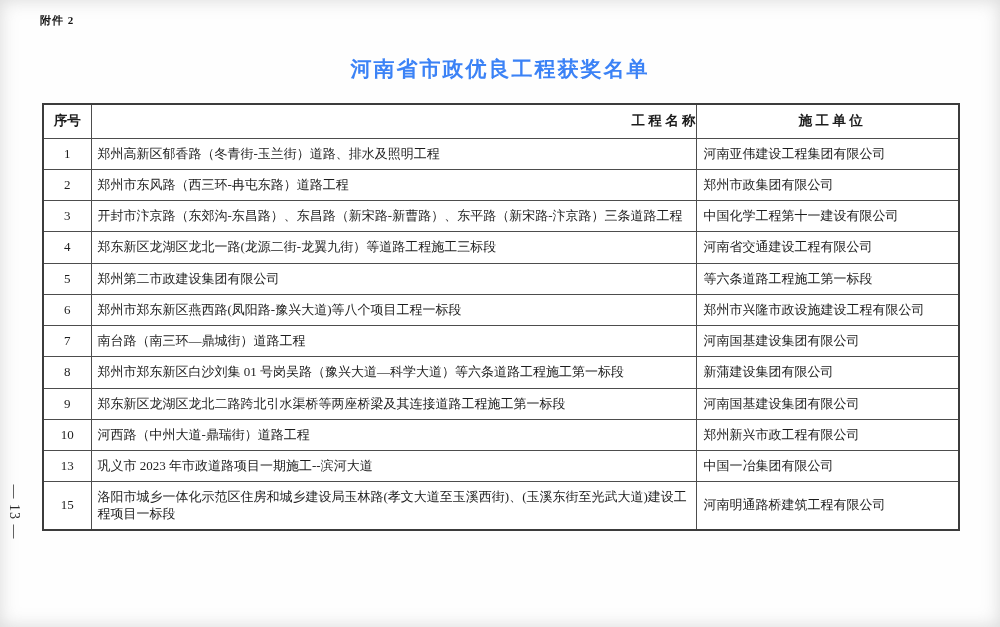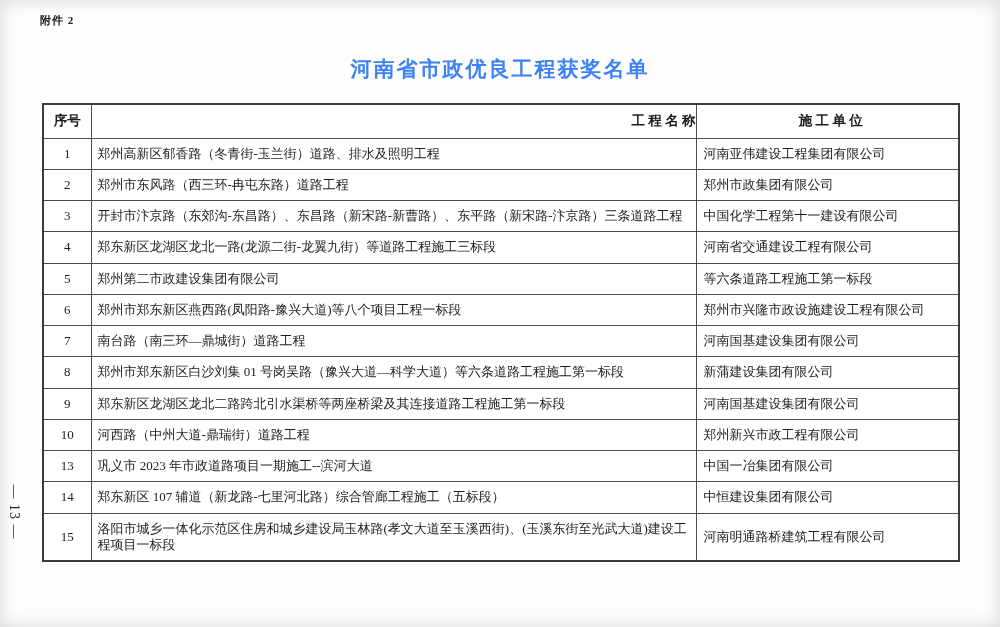--- a/index.html
+++ b/index.html
@@ -152,25 +152,20 @@
           <td class="col-no">10</td>
           <td class="col-project">河西路（中州大道-鼎瑞街）道路工程</td>
           <td class="col-company">郑州新兴市政工程有限公司</td>
         </tr>
         <tr>
           <td class="col-no">13</td>
           <td class="col-project">巩义市 2023 年市政道路项目一期施工--滨河大道</td>
           <td class="col-company">中国一冶集团有限公司</td>
         </tr>
         <tr>
-          <td class="col-no">14</td>
-          <td class="col-project">郑东新区 107 辅道（新龙路-七里河北路）综合管廊工程施工（五标段）</td>
-          <td class="col-company">中恒建设集团有限公司</td>
-        </tr>
-        <tr>
           <td class="col-no">15</td>
           <td class="col-project">洛阳市城乡一体化示范区住房和城乡建设局玉林路(孝文大道至玉溪西街)、(玉溪东街至光武大道)建设工程项目一标段</td>
           <td class="col-company">河南明通路桥建筑工程有限公司</td>
         </tr>
       </tbody>
   </table>
 
 </div>
 
 </body></html>

